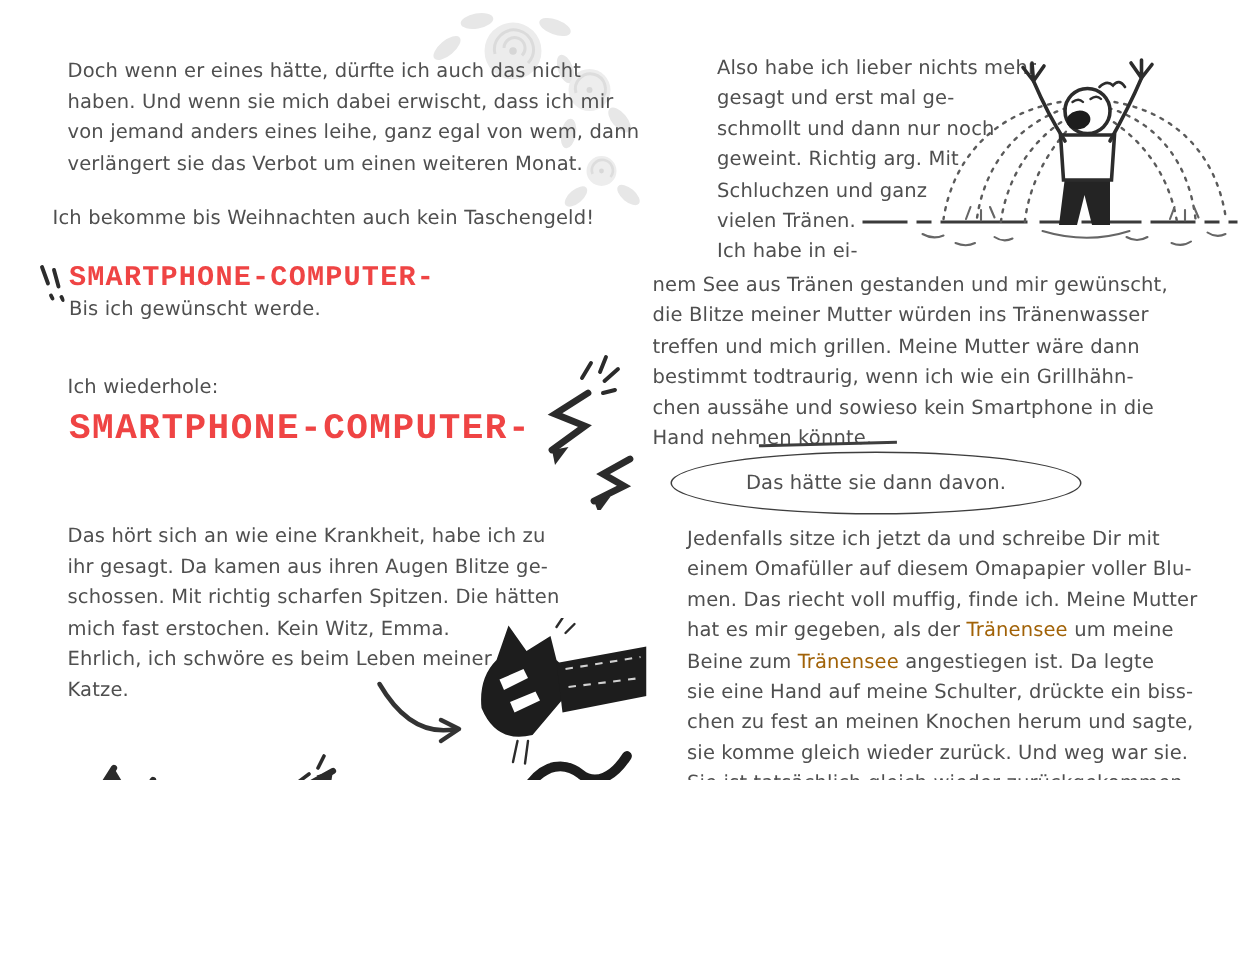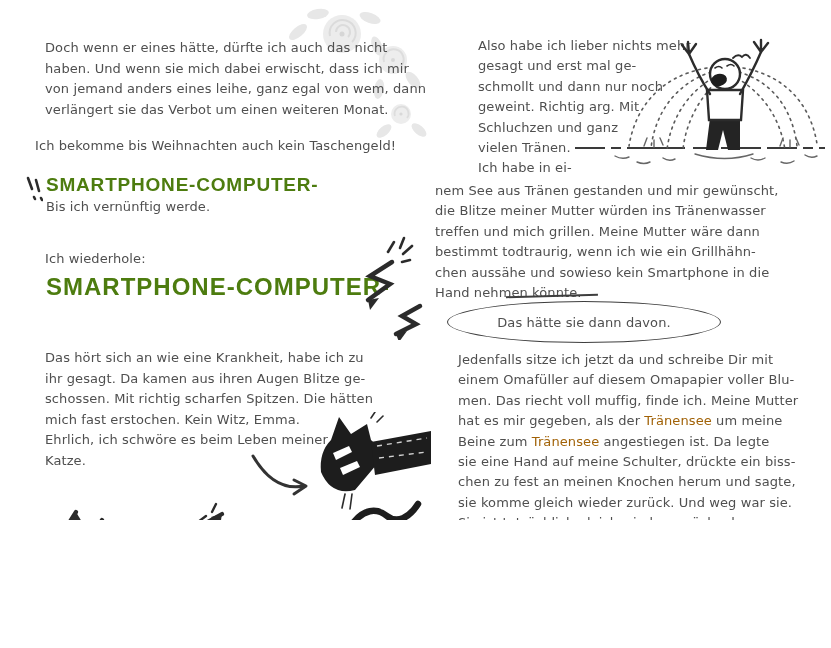--- a/index.html
+++ b/index.html
@@ -8,22 +8,22 @@
     overflow:hidden;font-family:"DejaVu Sans",sans-serif;
   }
   .abs{position:absolute;}
   .body-text{
     font-family:"DejaVu Sans",sans-serif;
     font-size:13px;line-height:20.5px;color:#4f4f4f;
     white-space:pre-line;letter-spacing:.1px;z-index:2;
   }
   .rp .body-text{line-height:20.4px;}
   .h-big{
-    font-family:Liberation Sans, sans-serif;
-    font-weight:700;color:#4d7c0f;letter-spacing:.8px;z-index:2;
+    font-family:Liberation Mono, monospace;
+    font-weight:700;color:#ef4444;letter-spacing:.8px;z-index:2;
   }
   .h1{font-size:19px;line-height:24px;}
   .h2{font-size:24px;line-height:29px;letter-spacing:1px;}
   .h1-suffix{
     font-family:"DejaVu Sans",sans-serif;font-weight:400;
     font-size:13px;color:#4f4f4f;letter-spacing:.1px;margin-left:9px;
   }
   .bold-word{font-weight:400;color:#a16207;}
   .underlined{border-bottom:1.6px solid #4a4a4a;padding-bottom:1px;margin-top:11px;}
   .page-badge{
@@ -152,21 +152,21 @@
       <g stroke="#2c2c2c" stroke-width="2.6" stroke-linecap="round">
         <path d="M5,2 L9,13"></path>
         <path d="M13,4 L16,15"></path>
         <path d="M11,21 L12,23"></path>
         <path d="M18,22 L19,24"></path>
       </g>
     </svg>
 
     <div class="abs" style="left:46px;top:173px;z-index:2">
       <div class="h-big h1">SMARTPHONE-COMPUTER-</div>
-      <div class="body-text" style="position:static">Bis ich vernünftig werde.</div>
+      <div class="body-text" style="position:static">Bis ich gewünscht werde.</div>
     </div>
 
     <p class="abs body-text" style="left:45px;top:249px;margin:0">Ich wiederhole:</p>
 
     <div class="abs" style="left:46px;top:272px;z-index:2">
       <div class="h-big h2">SMARTPHONE-COMPUTER-</div>
     </div>
 
     <svg class="abs art" style="left:332px;top:228px" width="100" height="112" viewBox="0 0 100 112">
       <g stroke="#2b2b2b" stroke-width="4.5" stroke-linecap="round" fill="none">

